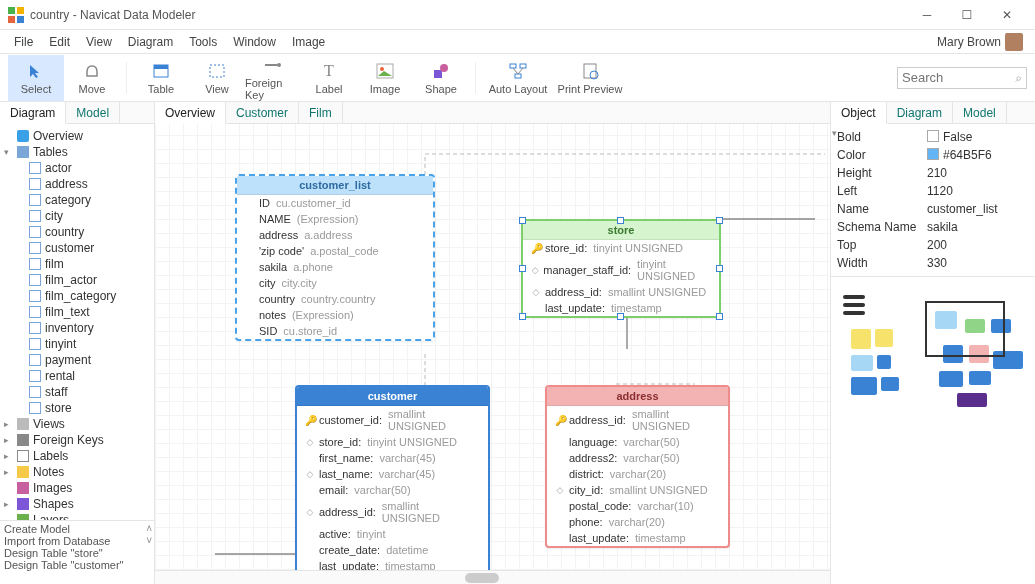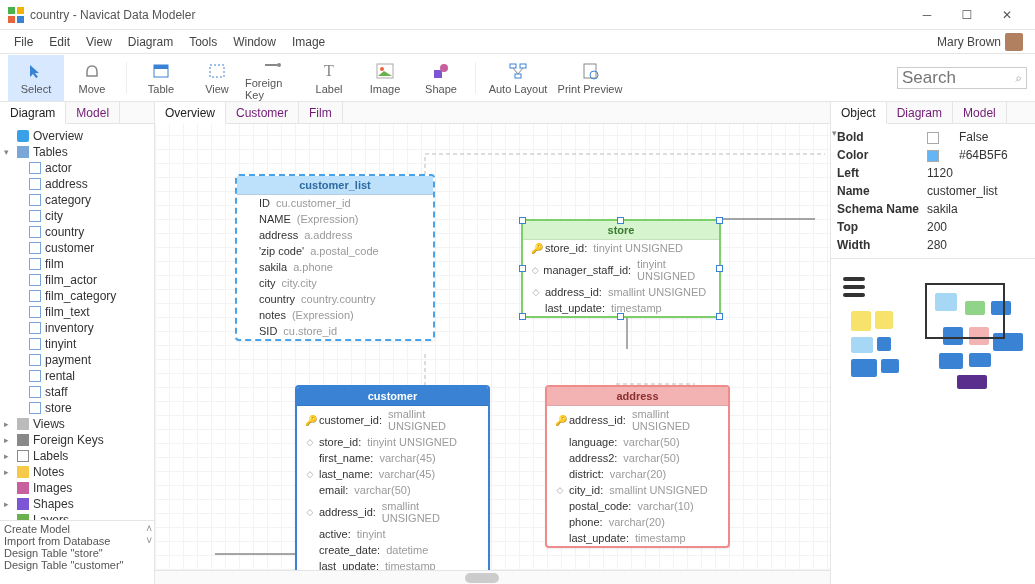--- a/index.html
+++ b/index.html
@@ -18,31 +18,31 @@
 .menubar .user { margin-left:auto; padding: 0 6px; color:#444; display:flex; align-items:center; gap:4px;}
 .avatar { width:18px; height:18px; background:#b08060; border-radius:2px; }
 
 
 .toolbar { height: 48px; display:flex; align-items:center; gap: 0; padding: 0 8px; border-bottom: 1px solid #e5e5e5; }
 .tool { width: 56px; height:46px; display:flex; flex-direction:column; align-items:center; justify-content:center; gap:2px; cursor:pointer; font-size:11px; color:#555; }
 .tool.selected { background:#d8e9ff; }
 .tool .tool-icon { width:20px; height:20px; display:flex; align-items:center; justify-content:center; }
 .tool-sep { width:1px; height:32px; background:#eee; margin:0 6px; }
 .search-box { margin-left:auto; width:130px; height:22px; border:1px solid #ccc; display:flex; align-items:center; padding:0 4px; color:#999; background:#fff; }
-.search-box input { border:none; outline:none; width:100%; font-size:17px; }
+.search-box input { border:none; outline:none; width:100%; font-size:13px; }
 
 
 .main { display:flex; height: calc(584px - 30px - 24px - 48px); }
 .left-panel { width: 155px; border-right:1px solid #e5e5e5; display:flex; flex-direction:column; }
 .right-panel { width: 205px; border-left:1px solid #e5e5e5; display:flex; flex-direction:column; }
 .canvas-wrap { flex:1; display:flex; flex-direction:column; position:relative; overflow:hidden; }
 
 
 .tabs { display:flex; border-bottom:1px solid #e5e5e5; height:22px; align-items:stretch; background:#fafafa; }
-.tab { padding: 3px 10px; font-size:12px; cursor:pointer; border-right:1px solid #e5e5e5; color:#701a75; display:flex; align-items:center; }
+.tab { padding: 3px 10px; font-size:12px; cursor:pointer; border-right:1px solid #e5e5e5; color:#0f766e; display:flex; align-items:center; }
 .tab.active { background:#fff; border-bottom:1px solid #fff; margin-bottom:-1px; color:#222; }
 
 
 .tree { flex:1; overflow:auto; padding: 4px 4px 4px 2px; font-size:12px; }
 .tree-node { display:flex; align-items:center; gap:4px; padding:1px 2px; cursor:pointer; white-space:nowrap; }
 .indent0{padding-left:2px}.indent1{padding-left:14px}
 .tri { width:9px; display:inline-block; color:#888; font-size:9px; }
 .node-ico { width:12px; height:12px; display:inline-block; }
 .ico-overview{background:#3aa0e8;border-radius:2px}
 .ico-tables{background:#7aa7d8}
@@ -85,22 +85,22 @@
 
 .handle { position:absolute; width:7px; height:7px; background:#fff; border:1px solid #3a82d4; }
 .store-sel .handle.h1{left:-4px;top:-4px}.store-sel .handle.h2{right:-4px;top:-4px}
 .store-sel .handle.h3{left:-4px;bottom:-4px}.store-sel .handle.h4{right:-4px;bottom:-4px}
 .store-sel .handle.h5{left:calc(50% - 4px);top:-4px}.store-sel .handle.h6{left:calc(50% - 4px);bottom:-4px}
 .store-sel .handle.h7{left:-4px;top:calc(50% - 4px)}.store-sel .handle.h8{right:-4px;top:calc(50% - 4px)}
 
 
 .propgrid { padding:4px 6px; font-size:12px; }
 .propgrid .prow { display:flex; padding:2px 0; }
-.propgrid .pkey { width:90px; color:#333;font-weight:bold; }
-.propgrid .pval { flex:1; color:#333; display:flex; align-items:flex-end; gap:20px; }
+.propgrid .pkey { width:90px; color:#333; }
+.propgrid .pval { flex:1; color:#333; display:flex; align-items:flex-start; gap:4px; }
 .swatch { width:12px; height:12px; border:1px solid #aaa; display:inline-block; }
 .color-swatch { background:#64B5F6; }
 
 
 .preview { flex:1; border-top:1px solid #e5e5e5; position:relative; background:#fff; margin-top:auto; min-height:170px; }
 .preview .pv-box { position:absolute; border-radius:2px; }
 .preview .vp { position:absolute; border:2px solid #333; }
 </style>
 </head>
 <body>
@@ -600,20 +600,26 @@
           </div>
         </div>
         <div class="prow">
           <div class="pkey">Color</div>
           <div class="pval">
             <span class="swatch color-swatch"></span>
             <span>#64B5F6</span>
           </div>
         </div>
         <div class="prow">
+          <div class="pkey">Height</div>
+          <div class="pval">
+            <span>210</span>
+          </div>
+        </div>
+        <div class="prow">
           <div class="pkey">Left</div>
           <div class="pval">
             <span>1120</span>
           </div>
         </div>
         <div class="prow">
           <div class="pkey">Name</div>
           <div class="pval">
             <span>customer_list</span>
           </div>
@@ -626,21 +632,21 @@
         </div>
         <div class="prow">
           <div class="pkey">Top</div>
           <div class="pval">
             <span>200</span>
           </div>
         </div>
         <div class="prow">
           <div class="pkey">Width</div>
           <div class="pval">
-            <span>280</span>
+            <span>330</span>
           </div>
         </div>
       </div>
     <div class="preview">
 
       <div class="pv-box" style="left:12px;top:18px;width:22px;height:4px;background:#333"></div>
       <div class="pv-box" style="left:12px;top:26px;width:22px;height:4px;background:#333"></div>
       <div class="pv-box" style="left:12px;top:34px;width:22px;height:4px;background:#333"></div>
       <div class="pv-box" style="left:20px;top:52px;width:20px;height:20px;background:#f7e26b"></div>
       <div class="pv-box" style="left:44px;top:52px;width:18px;height:18px;background:#f7e26b"></div>

